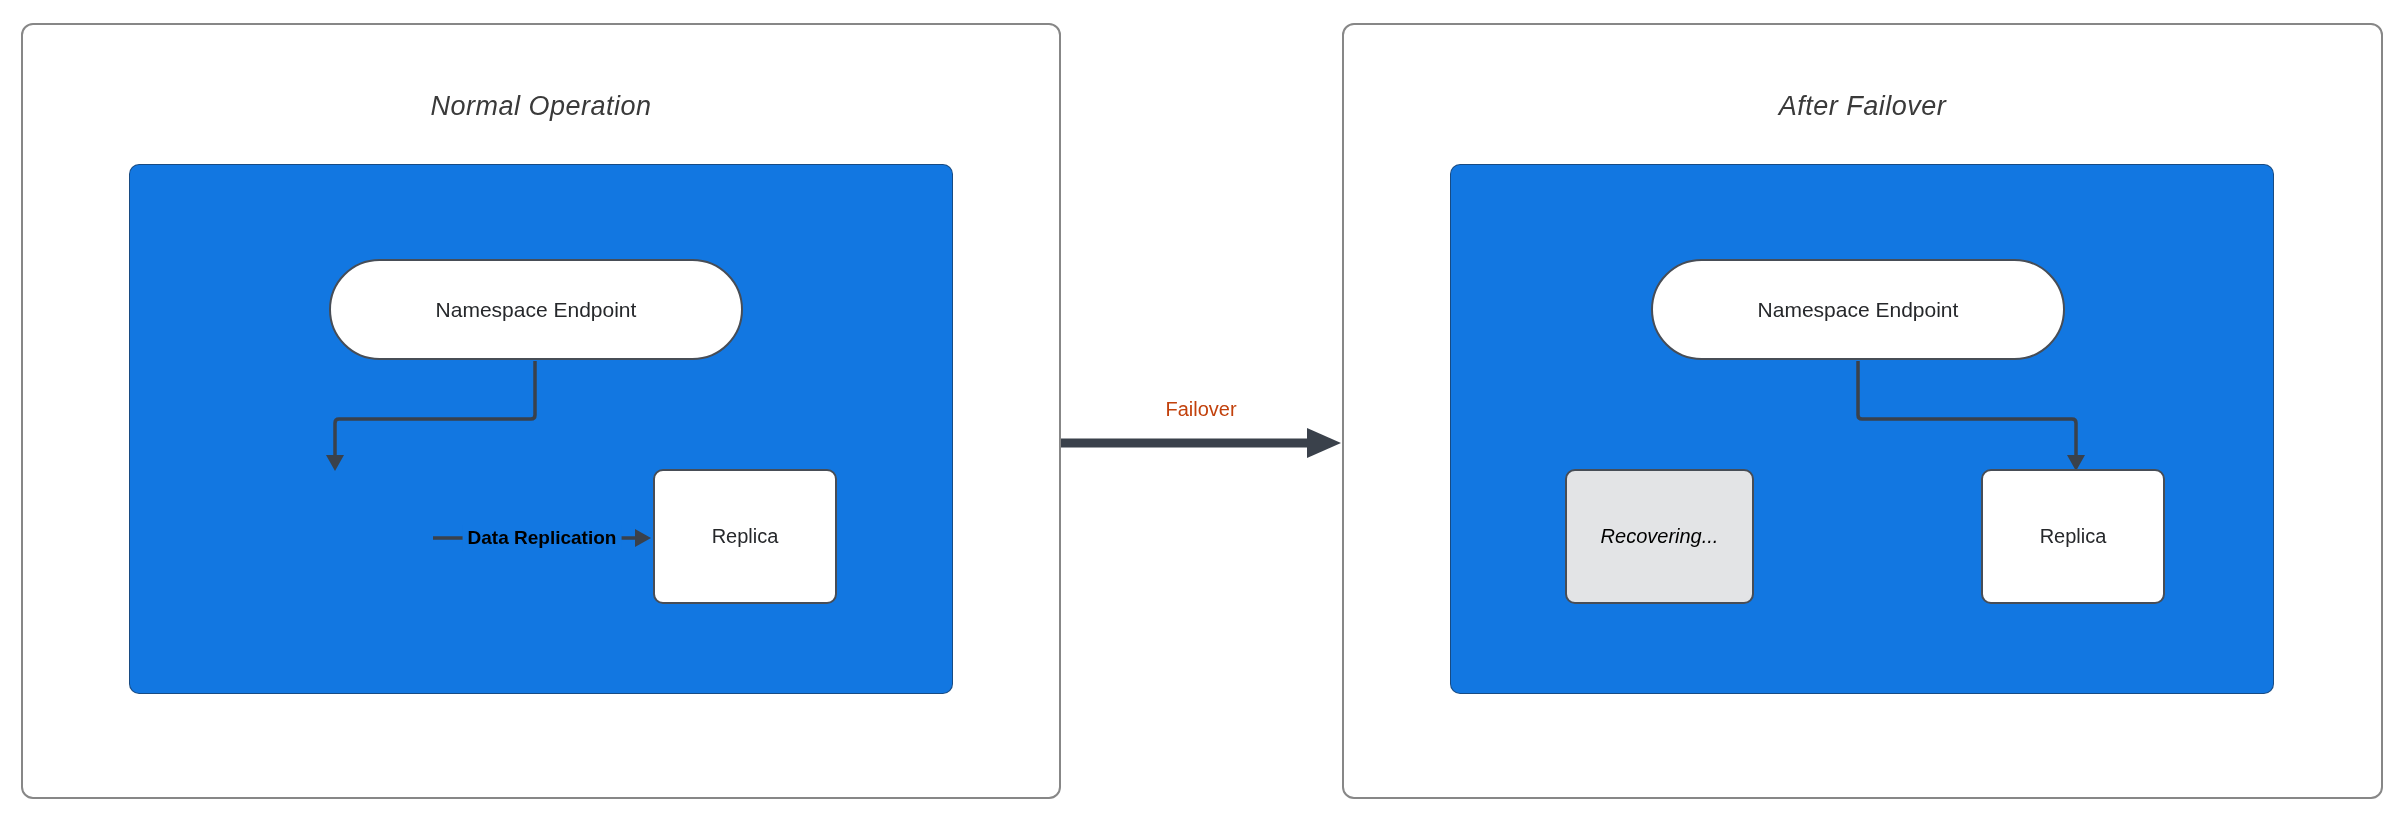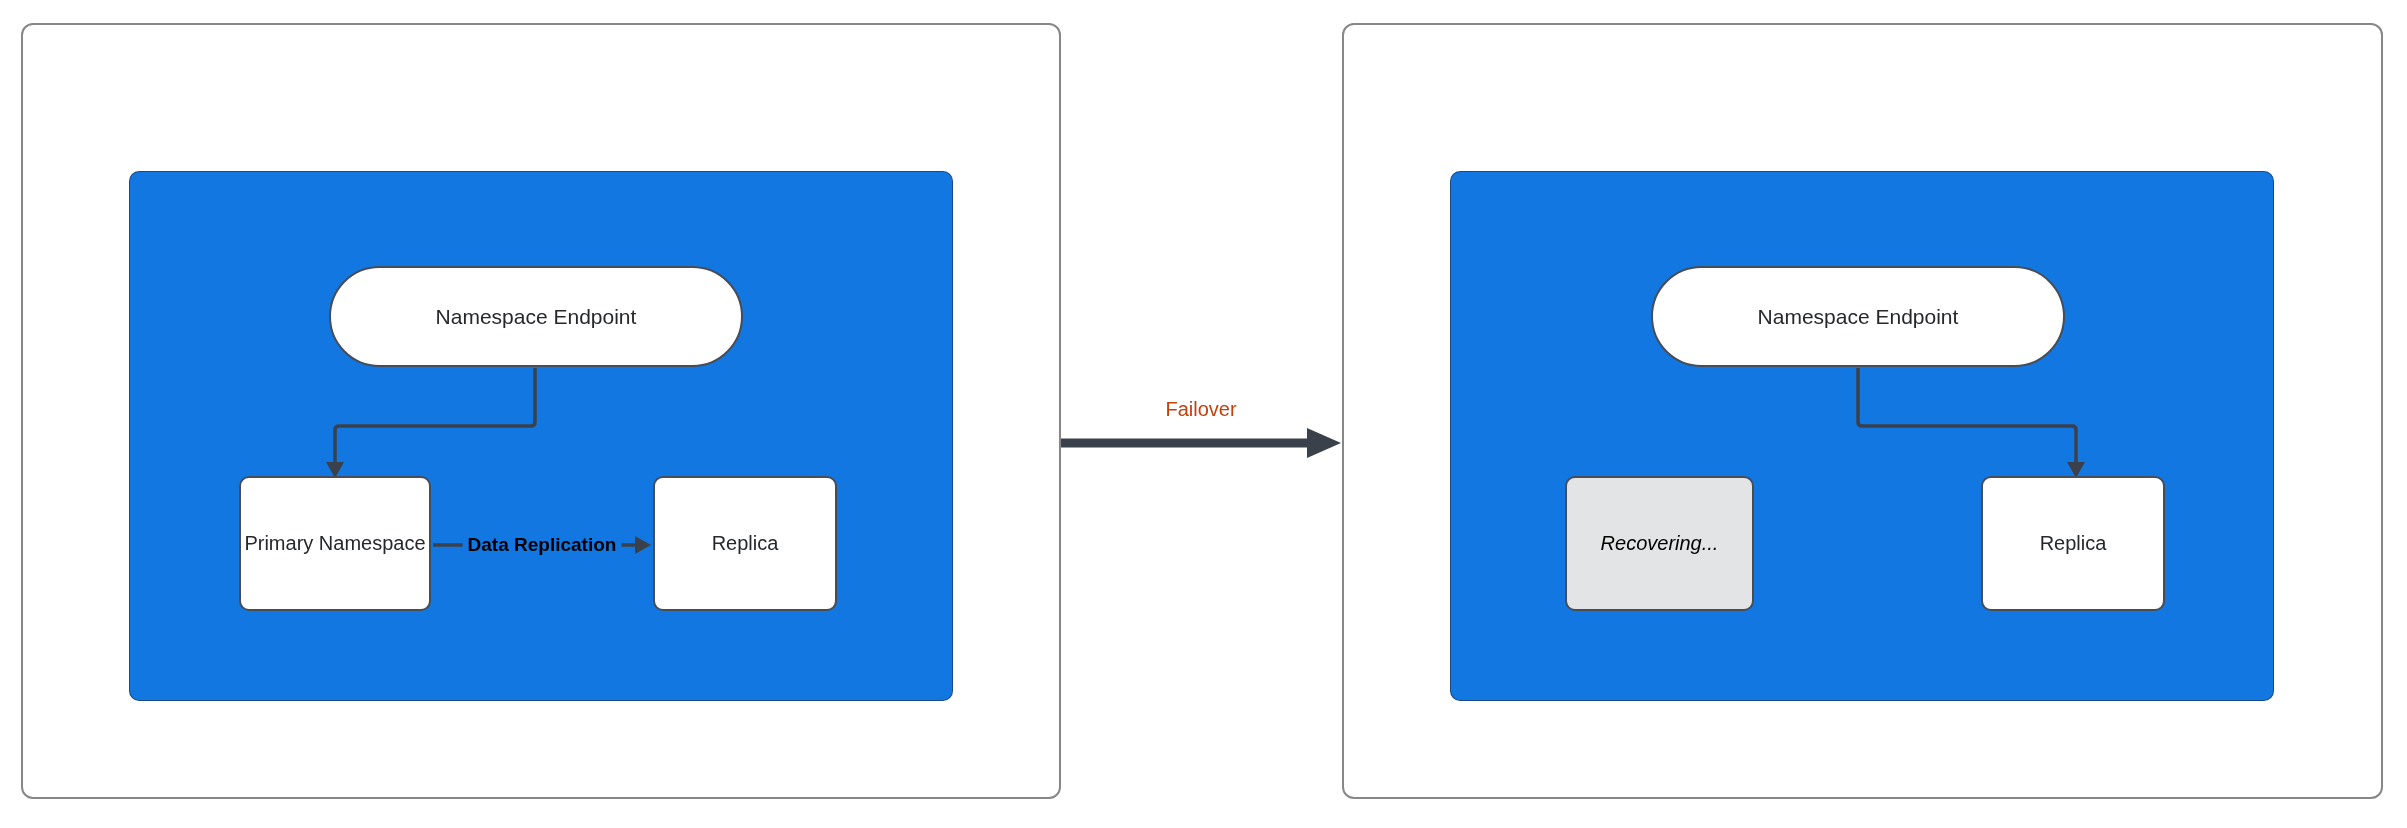--- a/index.html
+++ b/index.html
@@ -19,21 +19,21 @@
   .panel-right { left: 1342px; width: 1041px; }
 
   .panel-title {
     position: absolute; top: 66px; left: 0; width: 100%;
     text-align: center; font-style: italic; font-size: 27px;
     color: #3a3a3a; letter-spacing: 0.5px;
   }
 
   
   .cluster {
-    position: absolute; top: 146px; left: 106px; width: 824px; height: 530px;
+    position: absolute; top: 139px; left: 106px; width: 824px; height: 530px;
     background: #1277e1; border: 1px solid rgba(30, 40, 55, 0.55);
     border-radius: 10px; box-sizing: border-box;
   }
 
   .cluster svg.edges { position: absolute; left: 0; top: 0; width: 824px; height: 530px; }
 
   
   .node {
     position: absolute; box-sizing: border-box;
     background: #ffffff; border: 2px solid #474d56;
@@ -64,55 +64,54 @@
     position: absolute; left: 0; top: 0; width: 100%;
     text-align: center; font-size: 20px; color: #c2410c;
   }
 </style>
 </head>
 <body>
 
 <div class="stage">
 
   <div class="panel panel-left">
+    <div class="panel-title">Normal Operation</div>
 
     <div class="cluster cluster-left">
 
       <svg class="edges" viewBox="0 0 824 530">
 
         <path d="M405,196 L405,250 Q405,254 401,254 L209,254 Q205,254 205,258 L205,291" fill="none" stroke-width="3.5" stroke="#3a414b"></path>
         <polygon points="196,290 214,290 205,306" fill="#3a414b"></polygon>
 
         <path d="M303,373 L508,373" fill="none" stroke-width="3.5" stroke="#3a414b"></path>
         <polygon points="505,364 505,382 521,373" fill="#3a414b"></polygon>
       </svg>
 
       <div class="node node-pill">
         <span>Namespace Endpoint</span>
-      </div>
-      <div class="node node-box node-primary">
-        <span>Primary Namespace</span>
       </div>
       <div class="node node-box node-replica-l">
         <span>Replica</span>
       </div>
 
       <div class="edge-label">Data Replication</div>
     </div>
   </div>
 
   <div class="transition">
     <div class="transition-label">Failover</div>
     <svg width="284" height="90" viewBox="0 0 284 90">
       <path d="M2,45 L249,45" fill="none" stroke-width="9" stroke="#3a414b"></path>
       <polygon points="248,30 248,60 282,45" fill="#3a414b"></polygon>
     </svg>
   </div>
 
   <div class="panel panel-right">
+    <div class="panel-title">After Failover</div>
 
     <div class="cluster cluster-right">
 
       <svg class="edges" viewBox="0 0 824 530">
 
         <path d="M407,196 L407,250 Q407,254 411,254 L621,254 Q625,254 625,258 L625,291" fill="none" stroke-width="3.5" stroke="#3a414b"></path>
         <polygon points="616,290 634,290 625,306" fill="#3a414b"></polygon>
       </svg>
 
       <div class="node node-pill">

